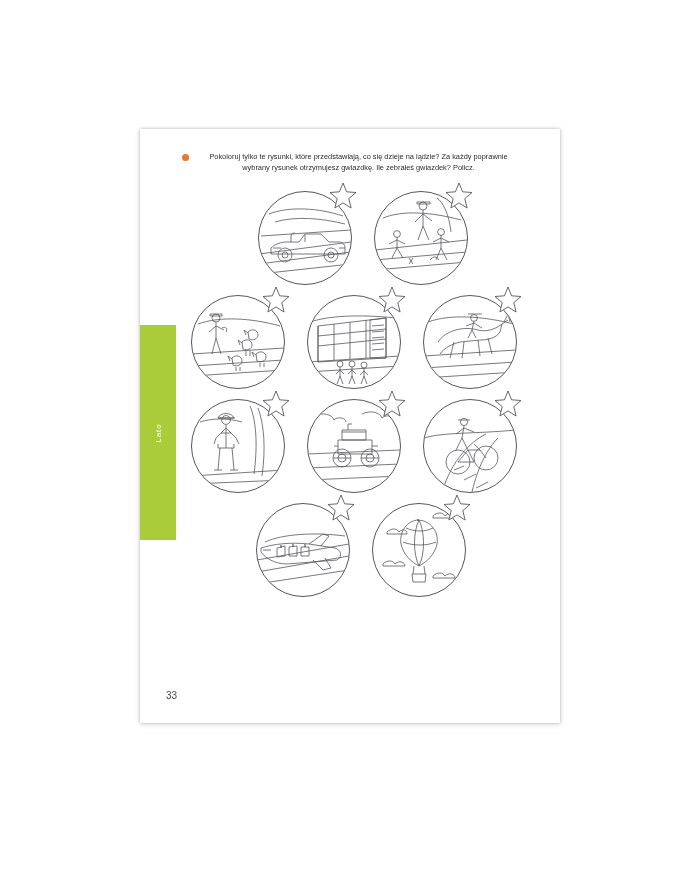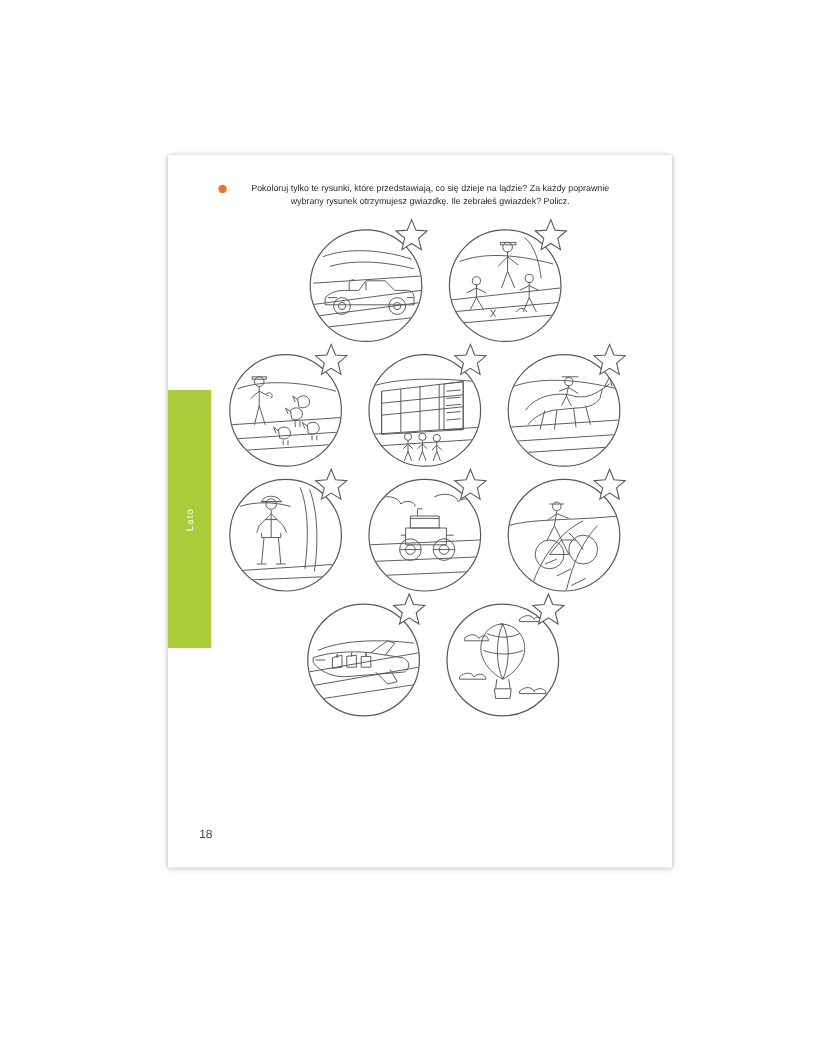--- a/index.html
+++ b/index.html
@@ -414,16 +414,16 @@
           </div>
           <svg class="star" viewBox="0 0 30 30">
             <polygon points="15,2 18.6,10.8 28,11.5 20.8,17.6 23.1,27 15,21.9 6.9,27 9.2,17.6 2,11.5 11.4,10.8" fill="#ffffff" stroke="#55575a" stroke-width="0.9"></polygon>
           </svg>
         </div>
 
       </div>
 
     </div>
 
-    <div class="page-number">18</div>
+    <div class="page-number">33</div>
 
   </div>
 </div>
 
 </body></html>

